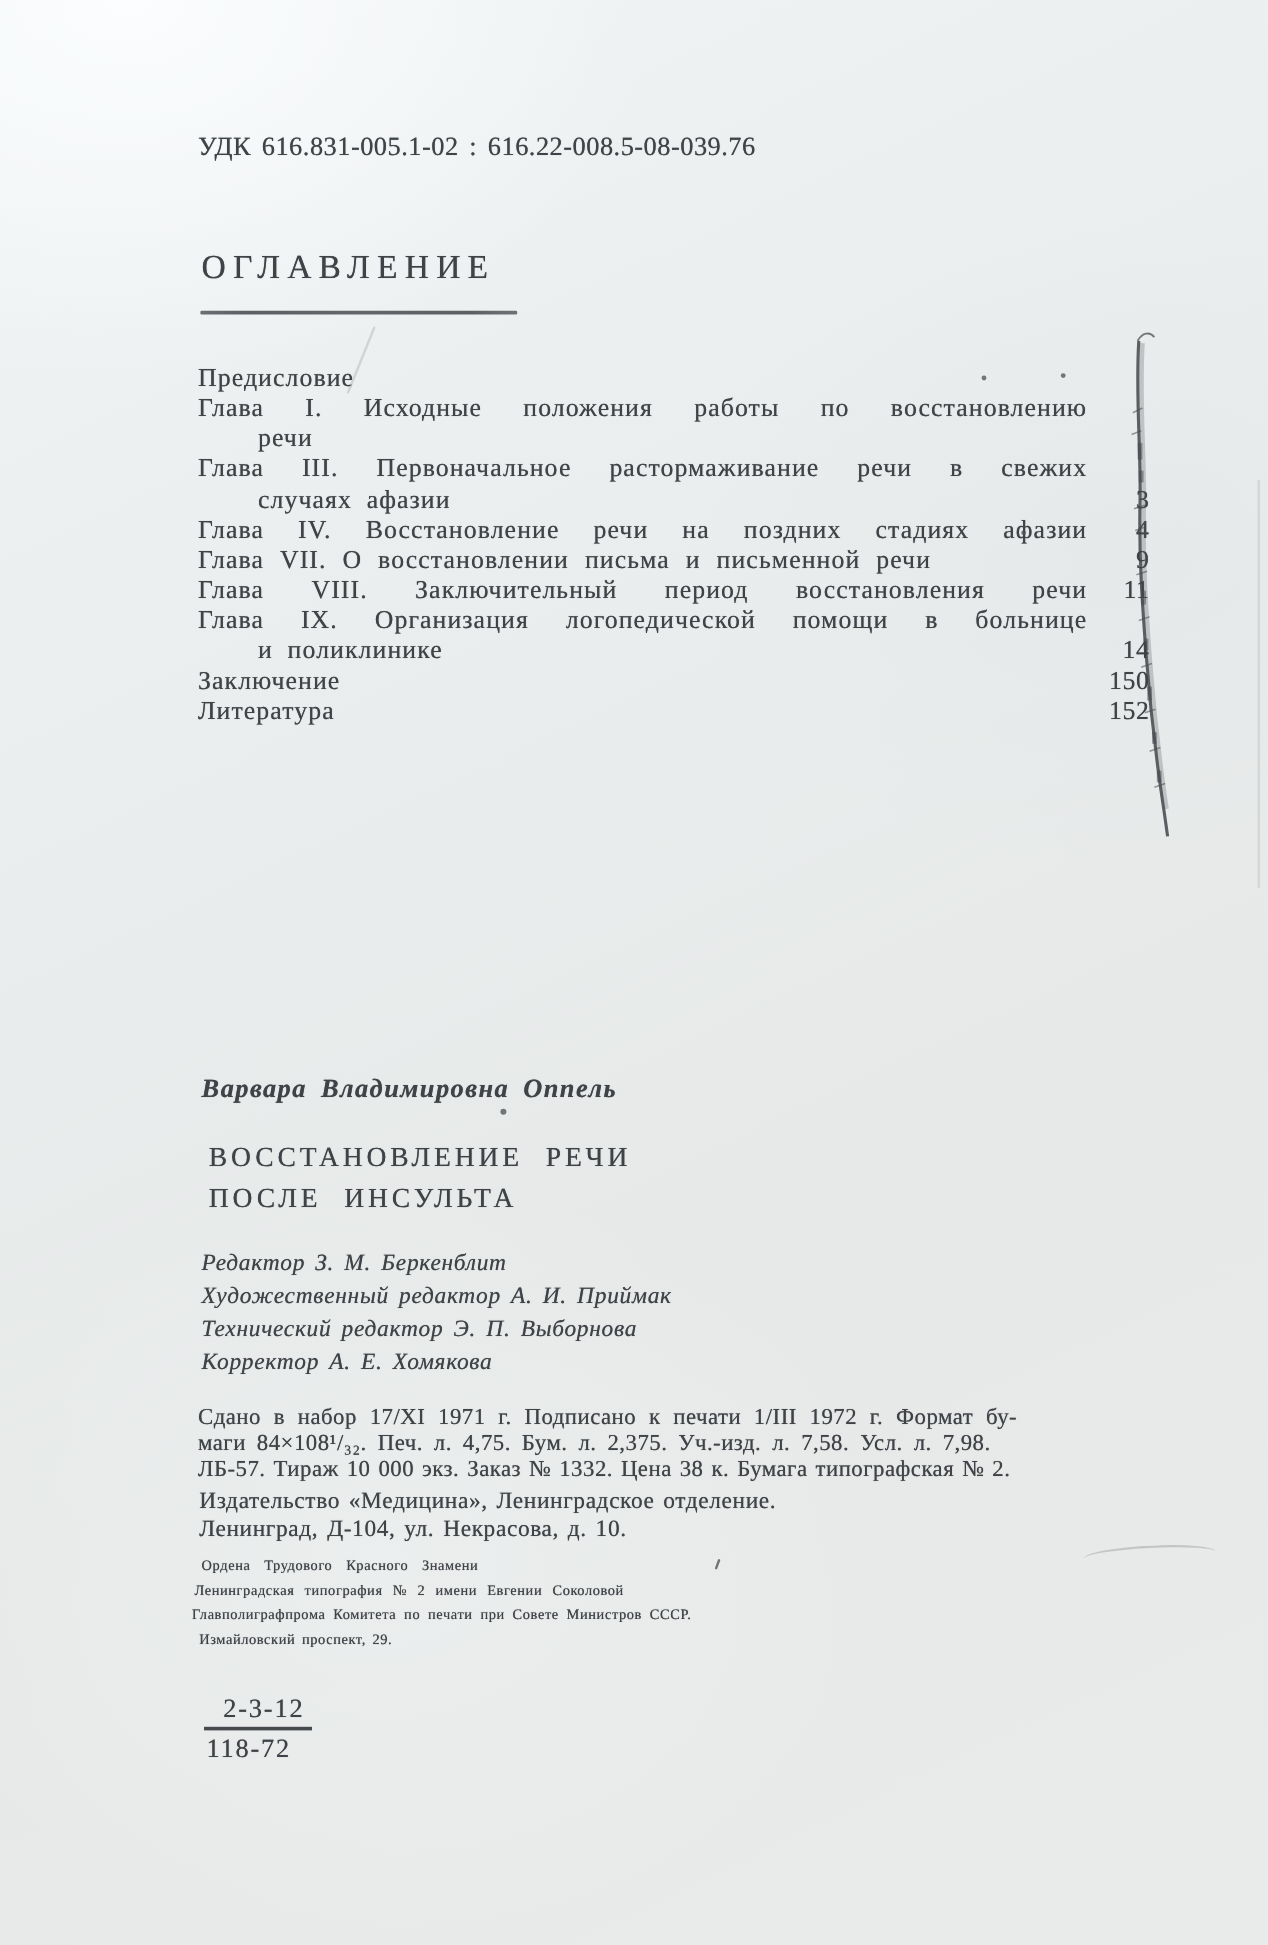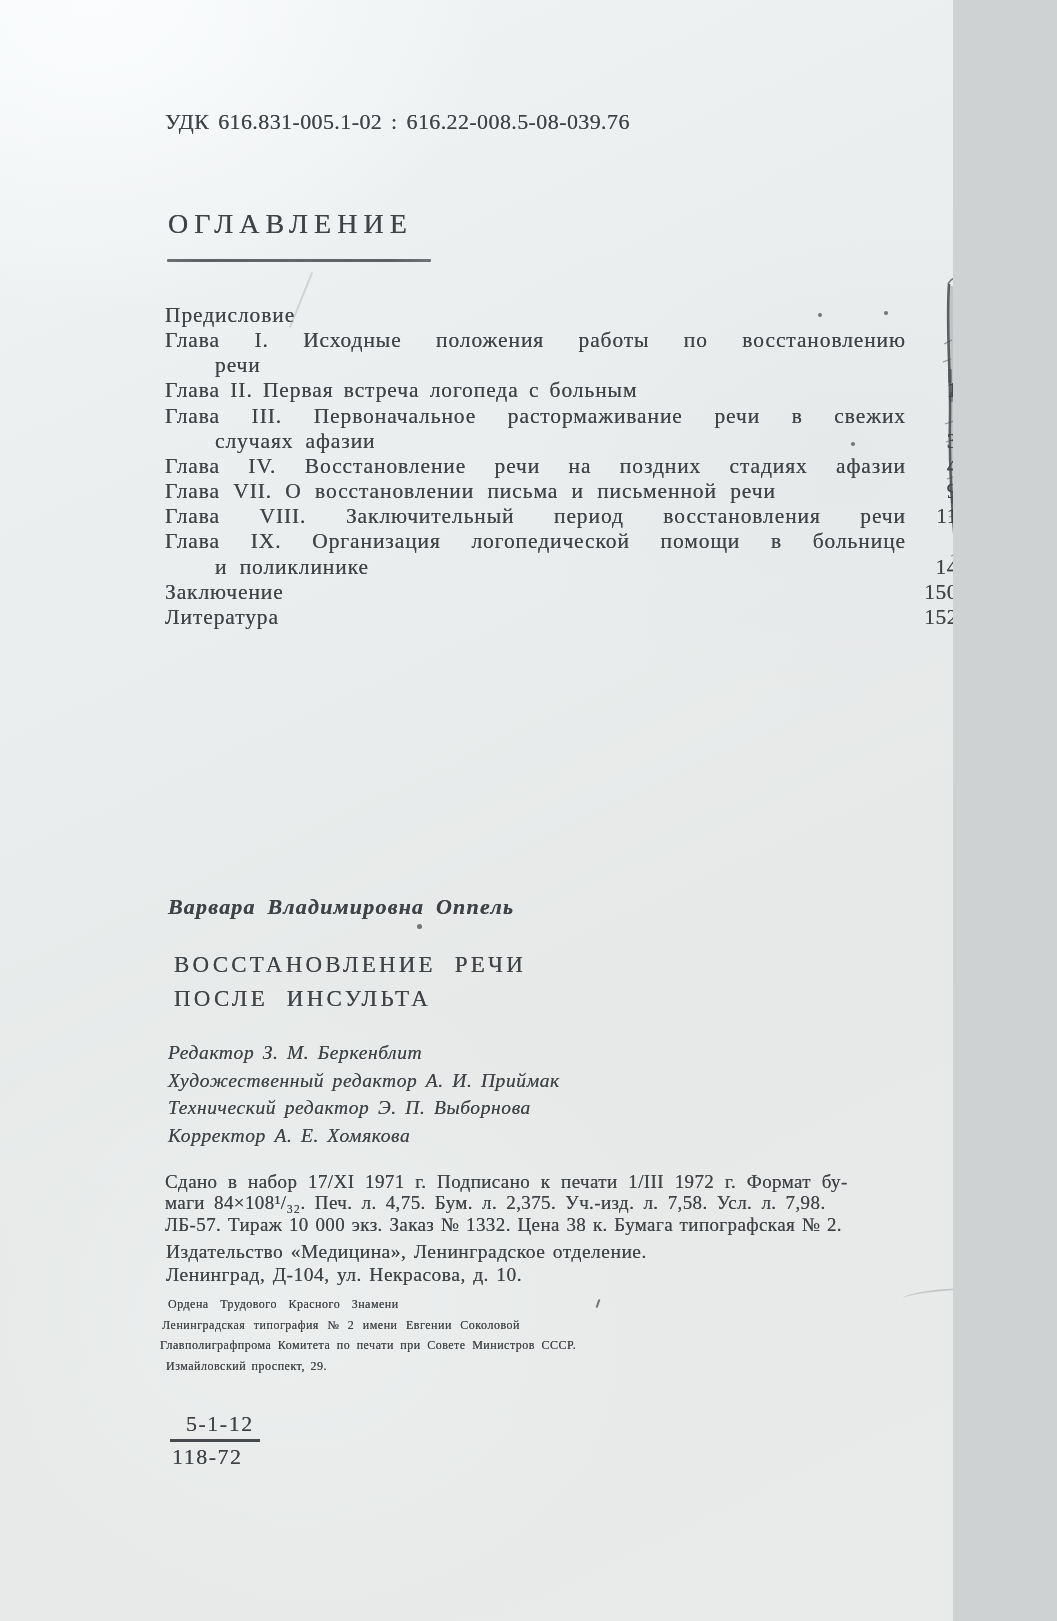--- a/index.html
+++ b/index.html
@@ -1,17 +1,17 @@
 <!DOCTYPE html>
 <html><head>
 <meta charset="utf-8">
 <style>
   html,body{margin:0;padding:0;background:#cfd2d3;}
   .page{
-    position:relative;width:953px;height:1621px;overflow:hidden;
+    position:relative;width:1057px;height:1621px;overflow:hidden;
     background:
       radial-gradient(60% 28% at 10% 0%, rgba(251,253,254,.95), rgba(251,253,254,0) 70%),
       radial-gradient(45% 22% at 88% 28%, rgba(221,226,228,.30), rgba(221,226,228,0) 75%),
       radial-gradient(50% 25% at 30% 80%, rgba(240,243,243,.5), rgba(240,243,243,0) 80%),
       linear-gradient(155deg,#f1f4f5 0%, #ebeeee 30%, #e7e9e9 62%, #e9ebea 100%);
     font-family:"Liberation Serif","DejaVu Serif",serif;color:#3f4246;
   }
   .ink{text-shadow:0 0 .6px rgba(56,59,63,.75);}
   .udc{position:absolute;left:165px;top:109px;font-size:22px;letter-spacing:.4px;word-spacing:3px;}
   .toc-heading{position:absolute;left:168px;top:208px;font-size:28px;letter-spacing:6px;}
@@ -61,24 +61,20 @@
         <span class="tx">Предисловие</span>
         <span class="num"></span>
       </div>
     <div class="toc-row">
         <span class="tx j">Глава I. Исходные положения работы по восстановлению</span>
         <span class="num"></span>
       </div>
     <div class="toc-row">
         <span class="tx ind">речи</span>
         <span class="num"></span>
-      </div>
-    <div class="toc-row">
-        <span class="tx ws4">Глава II. Первая встреча логопеда с больным</span>
-        <span class="num">1</span>
       </div>
     <div class="toc-row">
         <span class="tx j">Глава III. Первоначальное растормаживание речи в свежих</span>
         <span class="num"></span>
       </div>
     <div class="toc-row">
         <span class="tx ind ws6">случаях афазии</span>
         <span class="num">3</span>
       </div>
     <div class="toc-row">
@@ -137,21 +133,21 @@
   </div>
 
   <div class="printer ink">
     <div class="p1">Ордена Трудового Красного Знамени</div>
     <div class="p2">Ленинградская типография № 2 имени Евгении Соколовой</div>
     <div class="p3">Главполиграфпрома Комитета по печати при Совете Министров СССР.</div>
     <div class="p4">Измайловский проспект, 29.</div>
   </div>
 
   <div class="frac ink">
-    <div class="frac-top">5-1-12</div>
+    <div class="frac-top">2-3-12</div>
     <div class="frac-bottom">118-72</div>
   </div>
 
   <span class="speck" style="left:818px;top:313px;"></span>
   <span class="speck" style="left:884px;top:311px;"></span>
   <span class="speck" style="left:851px;top:442px;"></span>
   <span class="speck" style="left:417px;top:924px;width:5px;height:5px;"></span>
   <span class="apostrophe"></span>
   <div class="scratch-tl"></div>
   <div class="edge-line"></div>

